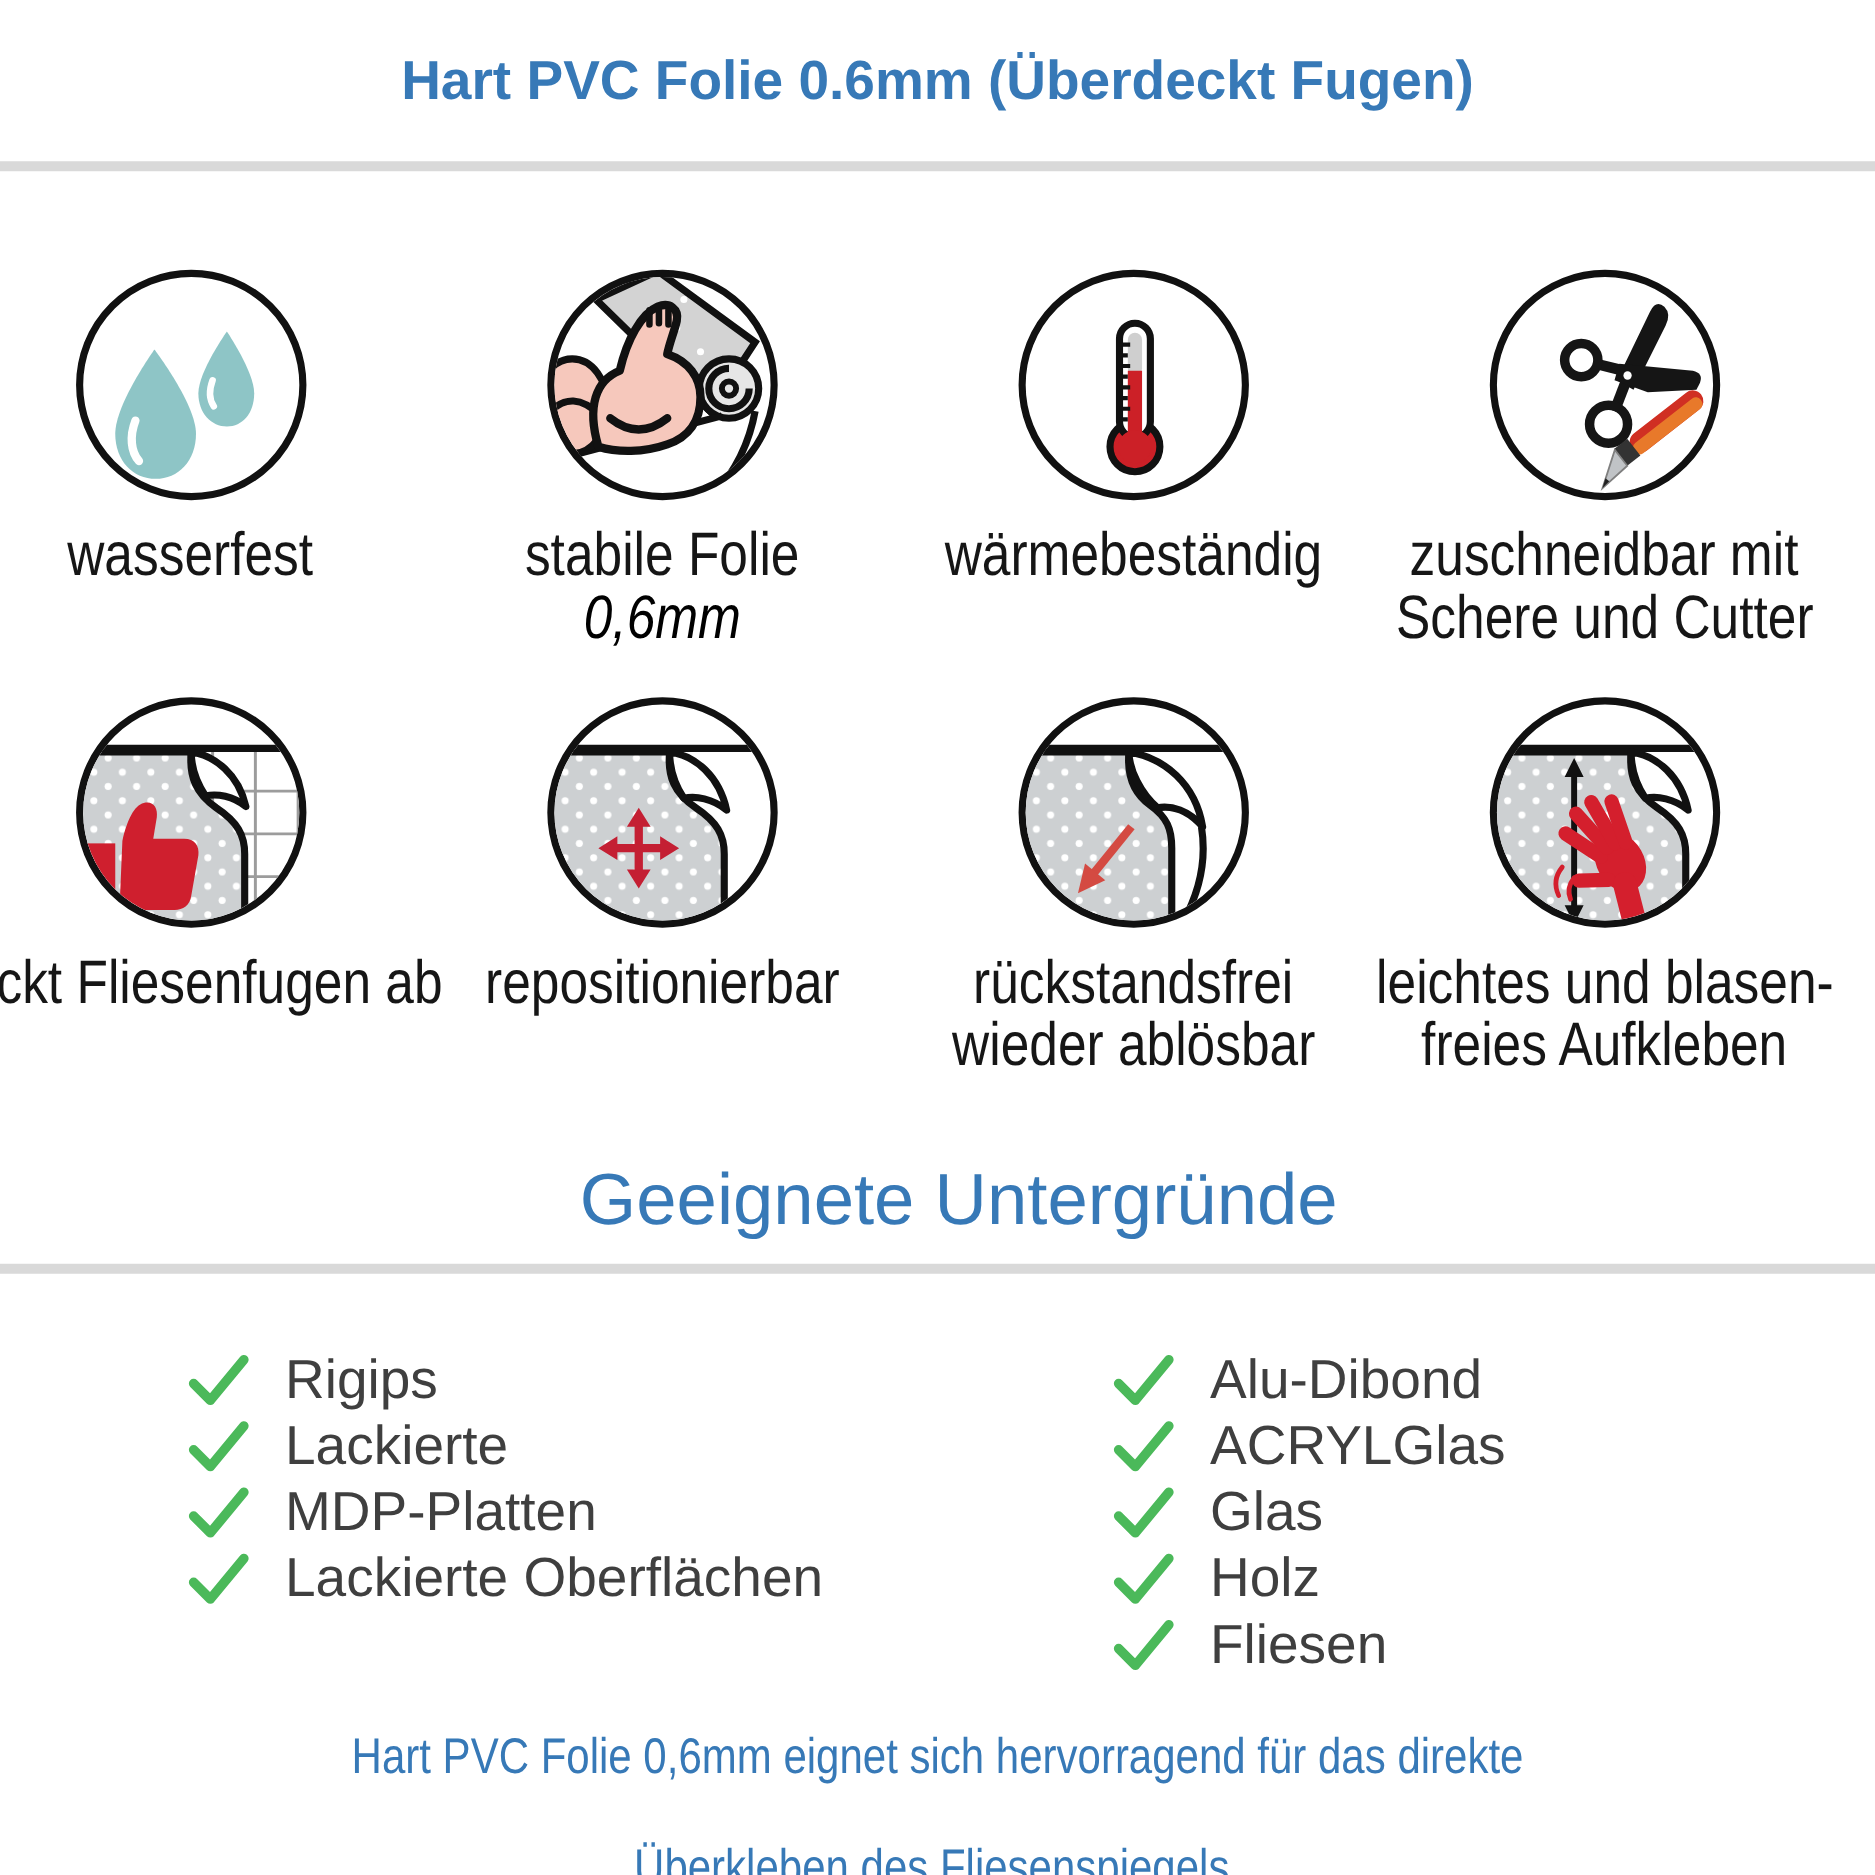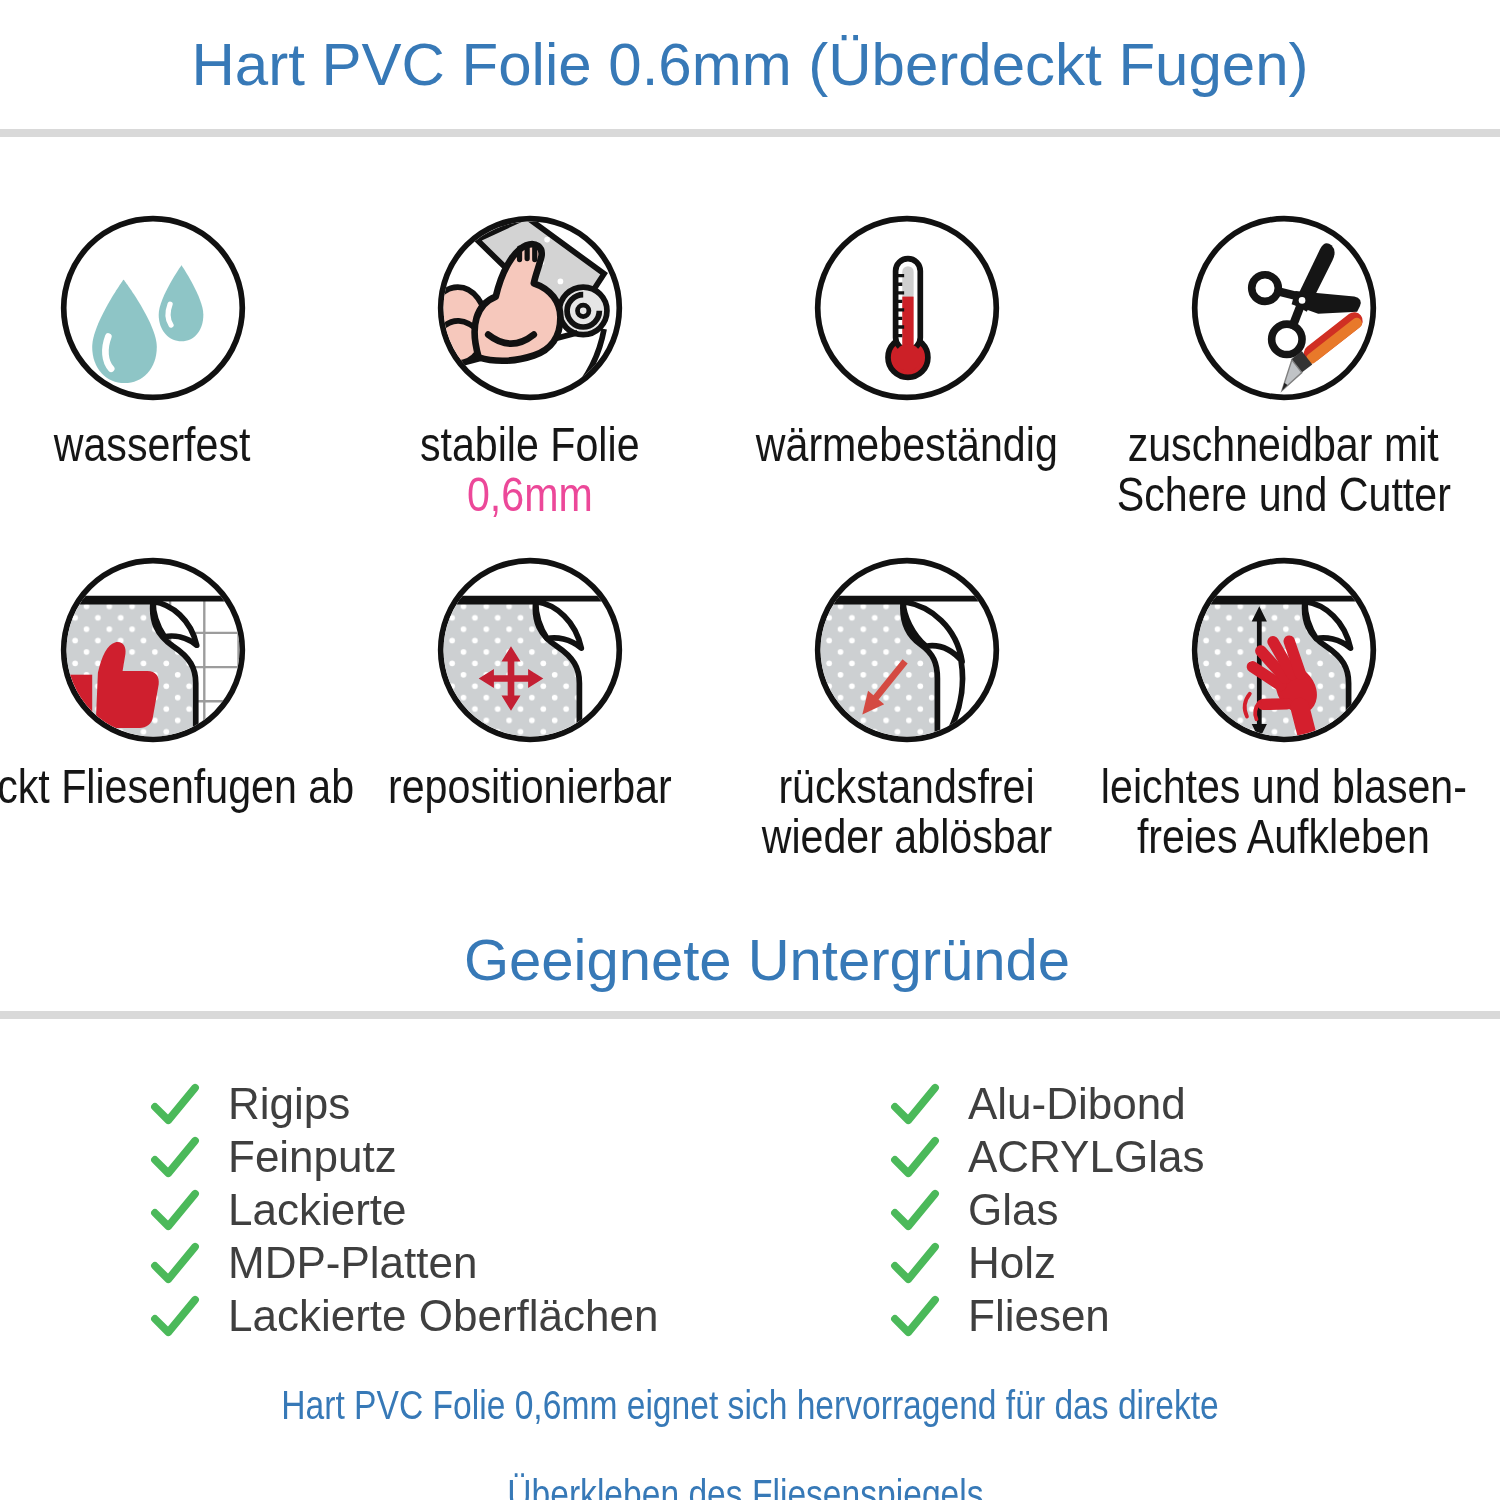--- a/index.html
+++ b/index.html
@@ -1,28 +1,28 @@
 <!DOCTYPE html>
 <html><head>
 <meta charset="utf-8">
 <style>
   html,body{margin:0;padding:0;background:#fff;}
   body{width:1500px;height:1500px;overflow:hidden;font-family:"Liberation Sans",sans-serif;position:relative;}
   .header{height:129px;display:flex;align-items:center;justify-content:center;}
-  .header h1{margin:4px;font-size:60px;font-weight:400;color:#3779b7;letter-spacing:0px;}
+  .header h1{margin:4px;font-size:44px;font-weight:700;color:#3779b7;letter-spacing:0px;}
   .bar{height:8px;background:#d9d9d9;width:100%;}
   .grid{display:flex;margin-left:-36px;}
   .feature{width:377px;display:flex;flex-direction:column;align-items:center;}
   .row1{margin-top:76px;}
   .row2{margin-top:36px;}
   .icon-wrap{width:190px;height:190px;}
   .caption{margin-top:16px;text-align:center;height:100px;}
   .cap-line{font-size:49px;line-height:50px;color:#161616;white-space:nowrap;}
   .cond{display:inline-block;transform:scaleX(.84);transform-origin:center;}
-  .red{color:#ec4899;}
+  .red{color:#000000;font-style:italic;}
   .section-title{margin-top:60px;text-align:center;font-size:58px;line-height:78px;color:#3779b7;padding-left:34px;}
   .bar2{margin-top:12px;}
   .checklists{display:flex;margin-top:58px;margin-left:20px;}
   ul.check-col{list-style:none;margin:0;padding:0;}
   ul.col-left{margin-left:128px;width:660px;}
   ul.col-right{margin-left:80px;}
   ul.check-col li{display:flex;align-items:center;height:53px;}
   .check-icon{width:54px;height:44px;flex:none;margin-right:26px;}
   .item-label{font-size:44px;color:#3f3f3f;}
   .footer{margin-top:34px;text-align:center;}
@@ -270,26 +270,20 @@
     <li>
         <svg class="check-icon" viewBox="0 0 54 46">
           <path d="M6,26 L20,40 L48,6" stroke="#4bb95a" stroke-width="8" fill="none" stroke-linecap="round" stroke-linejoin="round"></path>
         </svg>
         <span class="item-label">Rigips</span>
       </li>
     <li>
         <svg class="check-icon" viewBox="0 0 54 46">
           <path d="M6,26 L20,40 L48,6" stroke="#4bb95a" stroke-width="8" fill="none" stroke-linecap="round" stroke-linejoin="round"></path>
         </svg>
-        <span class="item-label">Feinputz</span>
-      </li>
-    <li>
-        <svg class="check-icon" viewBox="0 0 54 46">
-          <path d="M6,26 L20,40 L48,6" stroke="#4bb95a" stroke-width="8" fill="none" stroke-linecap="round" stroke-linejoin="round"></path>
-        </svg>
         <span class="item-label">Lackierte</span>
       </li>
     <li>
         <svg class="check-icon" viewBox="0 0 54 46">
           <path d="M6,26 L20,40 L48,6" stroke="#4bb95a" stroke-width="8" fill="none" stroke-linecap="round" stroke-linejoin="round"></path>
         </svg>
         <span class="item-label">MDP-Platten</span>
       </li>
     <li>
         <svg class="check-icon" viewBox="0 0 54 46">

